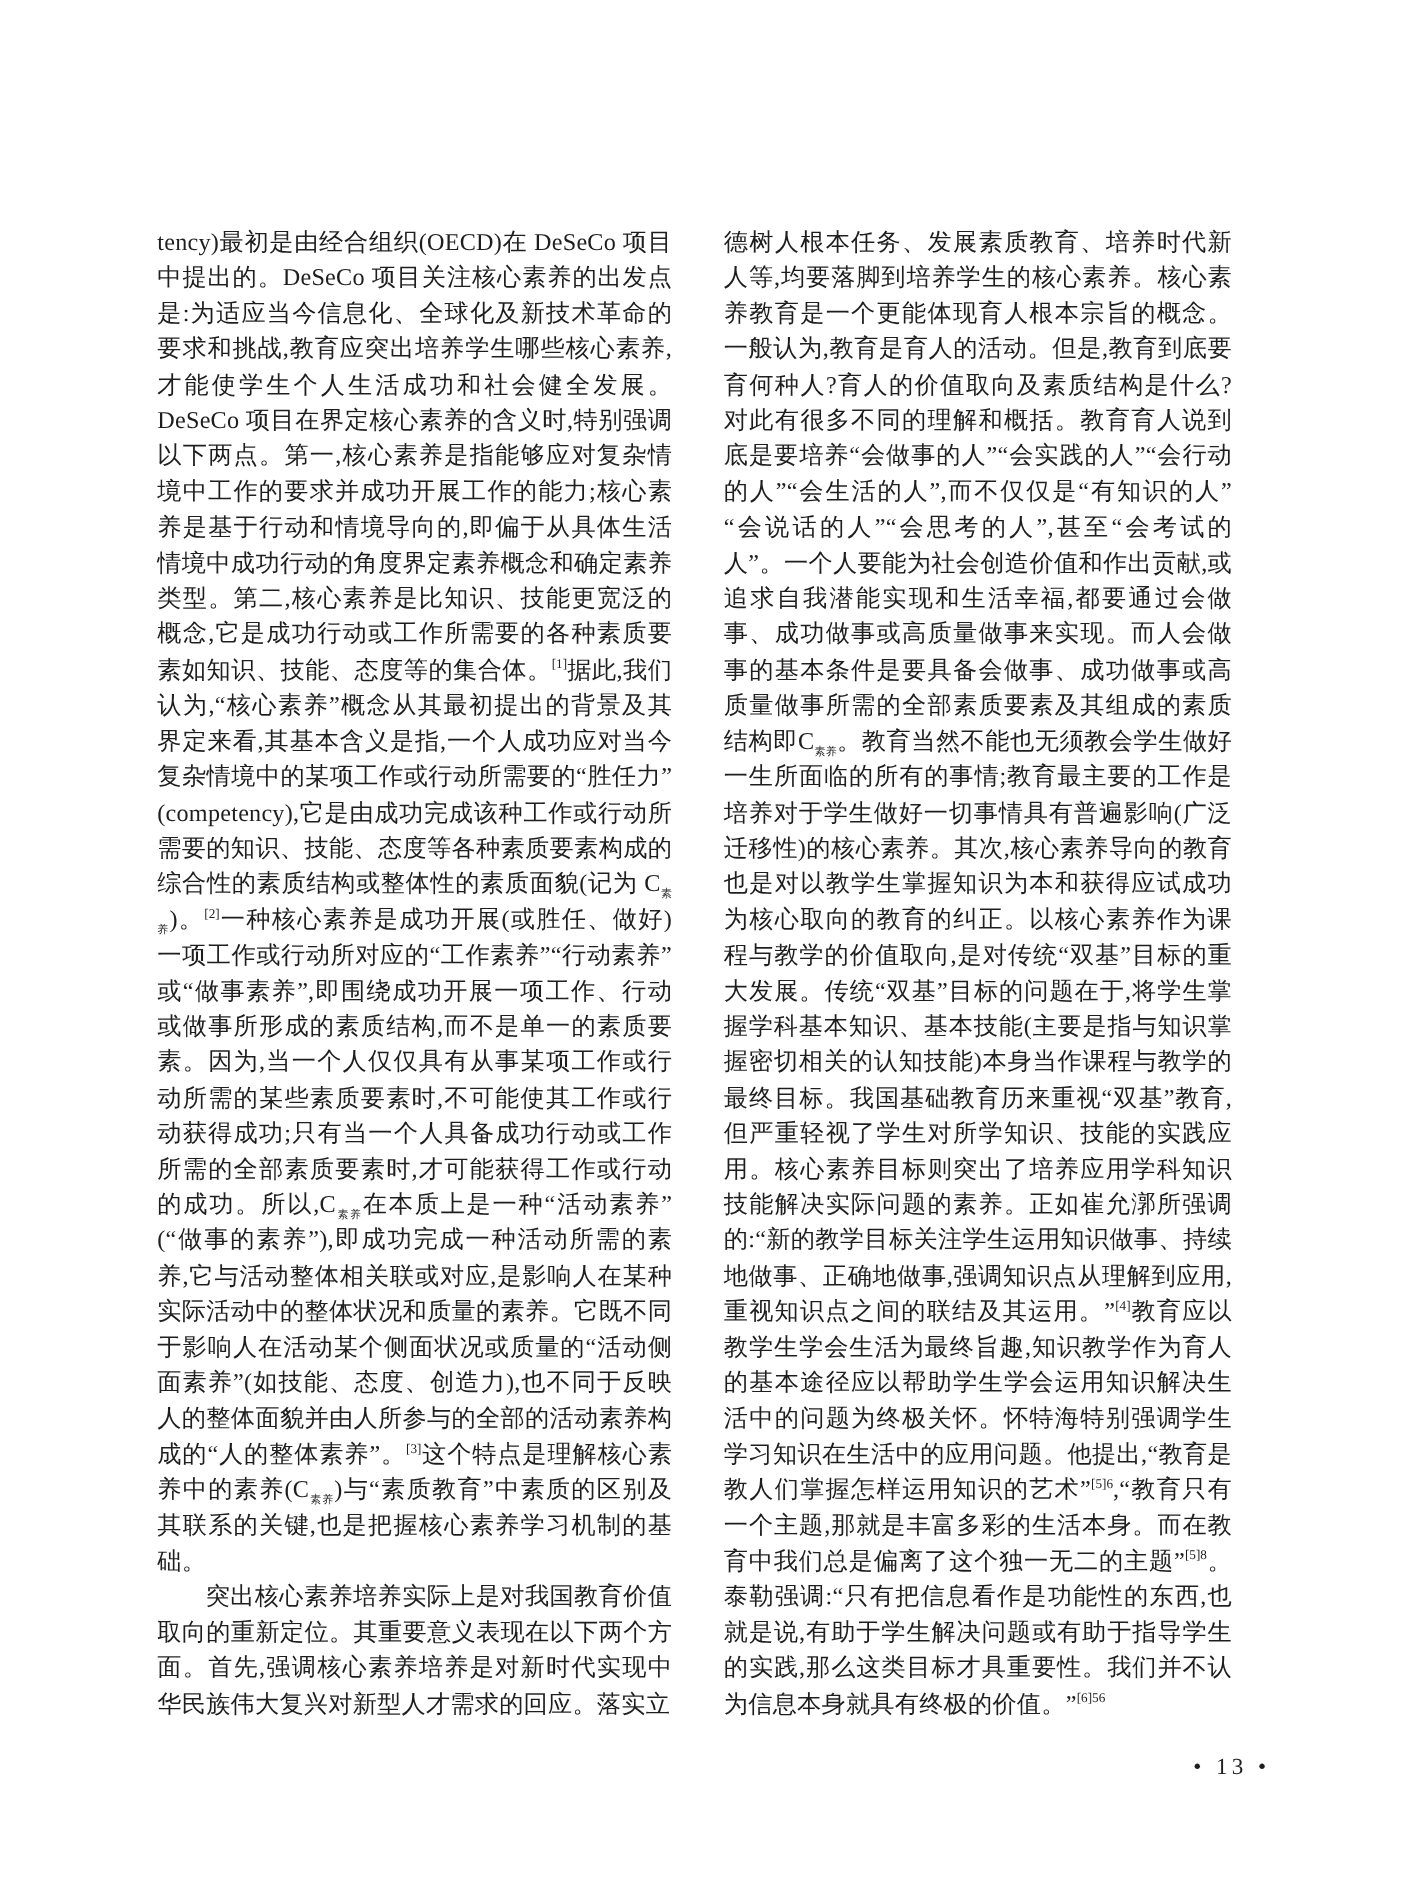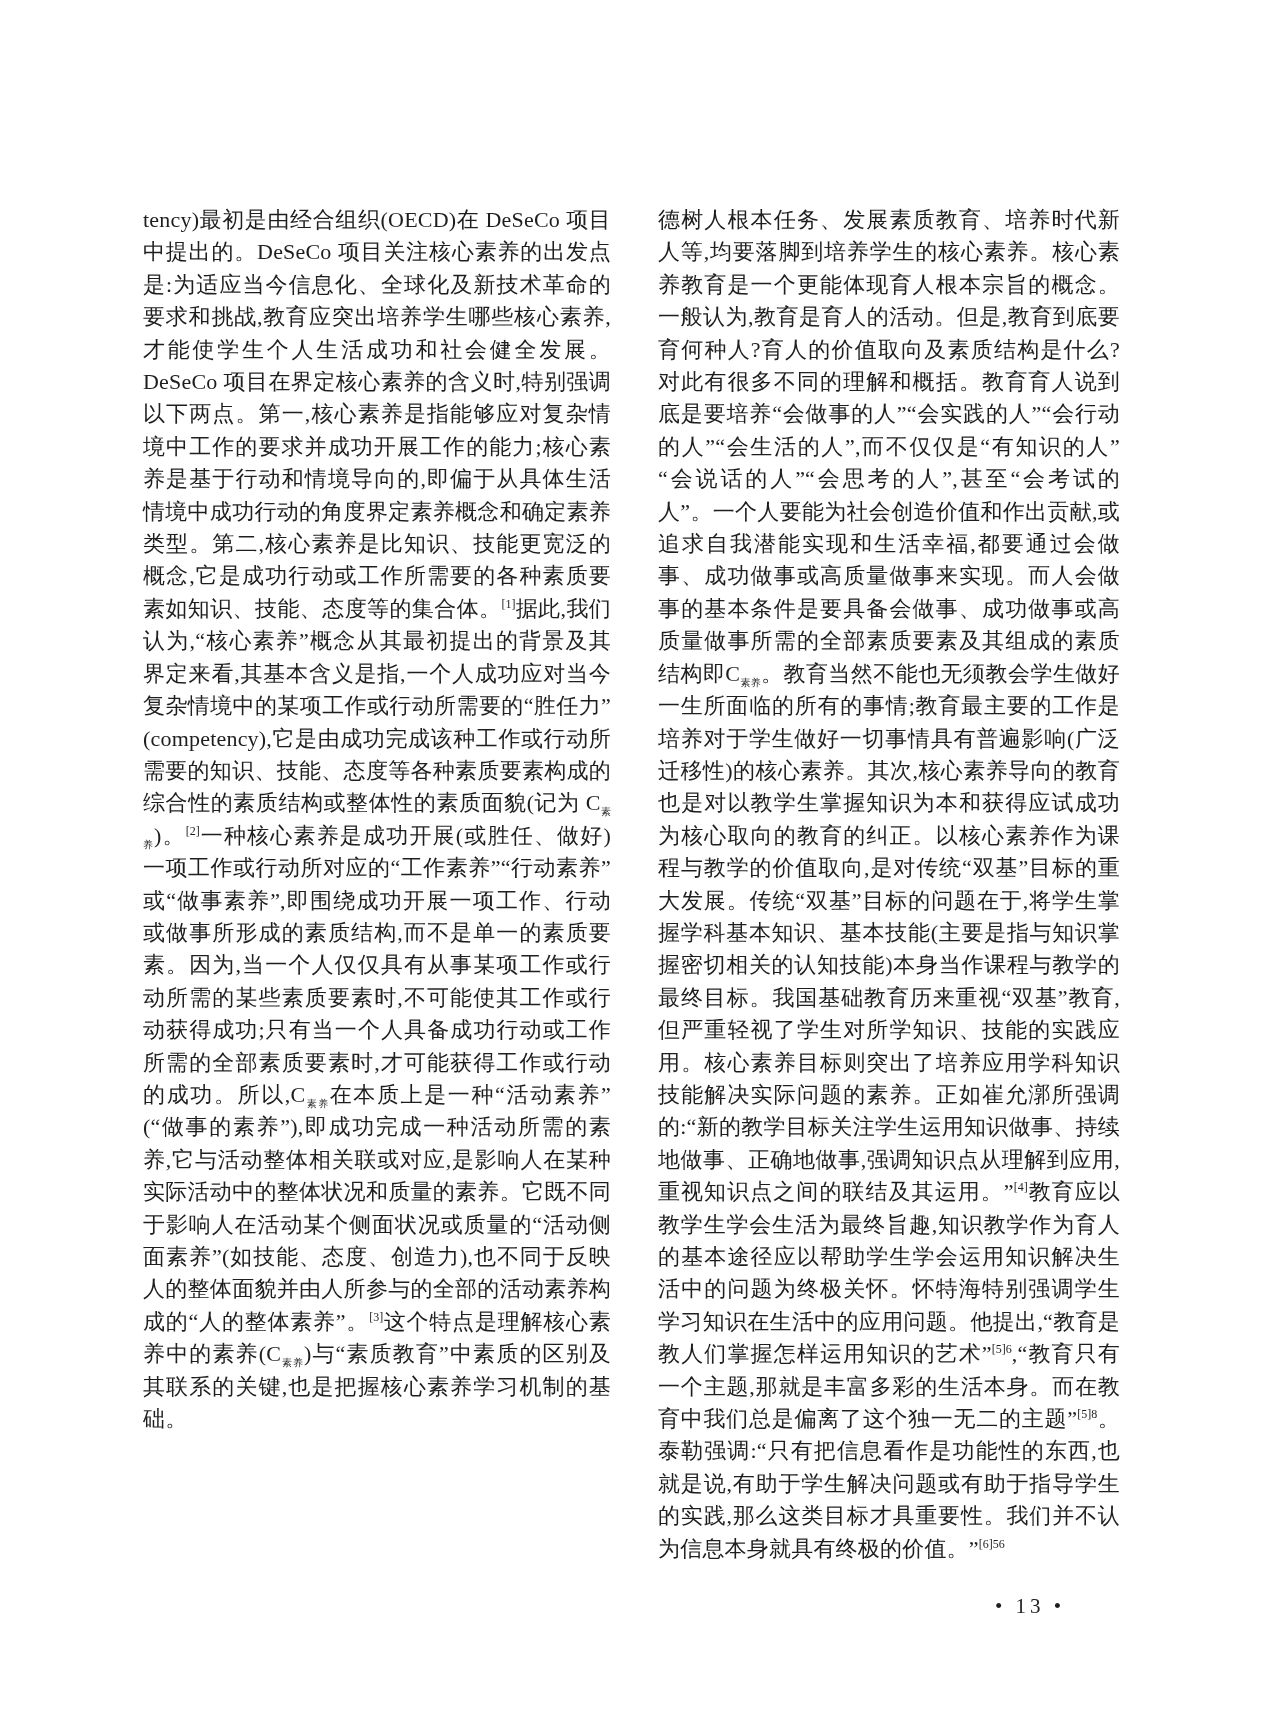--- a/index.html
+++ b/index.html
@@ -53,31 +53,32 @@
     line-height: 0;
     vertical-align: sub;
     letter-spacing: 0;
   }
   .page-footer {
     position: absolute;
     top: 1548px;
     left: 995px;
     width: 160px;
     font-size: 21px;
-    text-align: left;
+    text-align: right;
     letter-spacing: 4px;
     color: #1e1e1e;
   }
 </style>
 </head>
 <body>
 
 <div class="page">
   <div class="text-column col-left">
       <p class="para"><span>tency)最初是由经合组织(OECD)在 DeSeCo 项目中提出的。DeSeCo 项目关注核心素养的出发点是:为适应当今信息化、全球化及新技术革命的要求和挑战,教育应突出培养学生哪些核心素养,才能使学生个人生活成功和社会健全发展。DeSeCo 项目在界定核心素养的含义时,特别强调以下两点。第一,核心素养是指能够应对复杂情境中工作的要求并成功开展工作的能力;核心素养是基于行动和情境导向的,即偏于从具体生活情境中成功行动的角度界定素养概念和确定素养类型。第二,核心素养是比知识、技能更宽泛的概念,它是成功行动或工作所需要的各种素质要素如知识、技能、态度等的集合体。</span><sup>[1]</sup><span>据此,我们认为,“核心素养”概念从其最初提出的背景及其界定来看,其基本含义是指,一个人成功应对当今复杂情境中的某项工作或行动所需要的“胜任力”(competency),它是由成功完成该种工作或行动所需要的知识、技能、态度等各种素质要素构成的综合性的素质结构或整体性的素质面貌(记为 C</span><sub>素养</sub><span>)。</span><sup>[2]</sup><span>一种核心素养是成功开展(或胜任、做好)一项工作或行动所对应的“工作素养”“行动素养”或“做事素养”,即围绕成功开展一项工作、行动或做事所形成的素质结构,而不是单一的素质要素。因为,当一个人仅仅具有从事某项工作或行动所需的某些素质要素时,不可能使其工作或行动获得成功;只有当一个人具备成功行动或工作所需的全部素质要素时,才可能获得工作或行动的成功。所以,C</span><sub>素养</sub><span>在本质上是一种“活动素养”(“做事的素养”),即成功完成一种活动所需的素养,它与活动整体相关联或对应,是影响人在某种实际活动中的整体状况和质量的素养。它既不同于影响人在活动某个侧面状况或质量的“活动侧面素养”(如技能、态度、创造力),也不同于反映人的整体面貌并由人所参与的全部的活动素养构成的“人的整体素养”。</span><sup>[3]</sup><span>这个特点是理解核心素养中的素养(C</span><sub>素养</sub><span>)与“素质教育”中素质的区别及其联系的关键,也是把握核心素养学习机制的基础。</span></p>
+      <p class="para indent"><span>突出核心素养培养实际上是对我国教育价值取向的重新定位。其重要意义表现在以下两个方面。首先,强调核心素养培养是对新时代实现中华民族伟大复兴对新型人才需求的回应。落实立</span></p>
     </div>
 
   <div class="text-column col-right">
       <p class="para"><span>德树人根本任务、发展素质教育、培养时代新人等,均要落脚到培养学生的核心素养。核心素养教育是一个更能体现育人根本宗旨的概念。一般认为,教育是育人的活动。但是,教育到底要育何种人?育人的价值取向及素质结构是什么?对此有很多不同的理解和概括。教育育人说到底是要培养“会做事的人”“会实践的人”“会行动的人”“会生活的人”,而不仅仅是“有知识的人”“会说话的人”“会思考的人”,甚至“会考试的人”。一个人要能为社会创造价值和作出贡献,或追求自我潜能实现和生活幸福,都要通过会做事、成功做事或高质量做事来实现。而人会做事的基本条件是要具备会做事、成功做事或高质量做事所需的全部素质要素及其组成的素质结构即C</span><sub>素养</sub><span>。教育当然不能也无须教会学生做好一生所面临的所有的事情;教育最主要的工作是培养对于学生做好一切事情具有普遍影响(广泛迁移性)的核心素养。其次,核心素养导向的教育也是对以教学生掌握知识为本和获得应试成功为核心取向的教育的纠正。以核心素养作为课程与教学的价值取向,是对传统“双基”目标的重大发展。传统“双基”目标的问题在于,将学生掌握学科基本知识、基本技能(主要是指与知识掌握密切相关的认知技能)本身当作课程与教学的最终目标。我国基础教育历来重视“双基”教育,但严重轻视了学生对所学知识、技能的实践应用。核心素养目标则突出了培养应用学科知识技能解决实际问题的素养。正如崔允漷所强调的:“新的教学目标关注学生运用知识做事、持续地做事、正确地做事,强调知识点从理解到应用,重视知识点之间的联结及其运用。”</span><sup>[4]</sup><span>教育应以教学生学会生活为最终旨趣,知识教学作为育人的基本途径应以帮助学生学会运用知识解决生活中的问题为终极关怀。怀特海特别强调学生学习知识在生活中的应用问题。他提出,“教育是教人们掌握怎样运用知识的艺术”</span><sup>[5]6</sup><span>,“教育只有一个主题,那就是丰富多彩的生活本身。而在教育中我们总是偏离了这个独一无二的主题”</span><sup>[5]8</sup><span>。泰勒强调:“只有把信息看作是功能性的东西,也就是说,有助于学生解决问题或有助于指导学生的实践,那么这类目标才具重要性。我们并不认为信息本身就具有终极的价值。”</span><sup>[6]56</sup></p>
     </div>
 
   <div class="page-footer">•  13  •</div>
 </div>
 
 </body></html>

